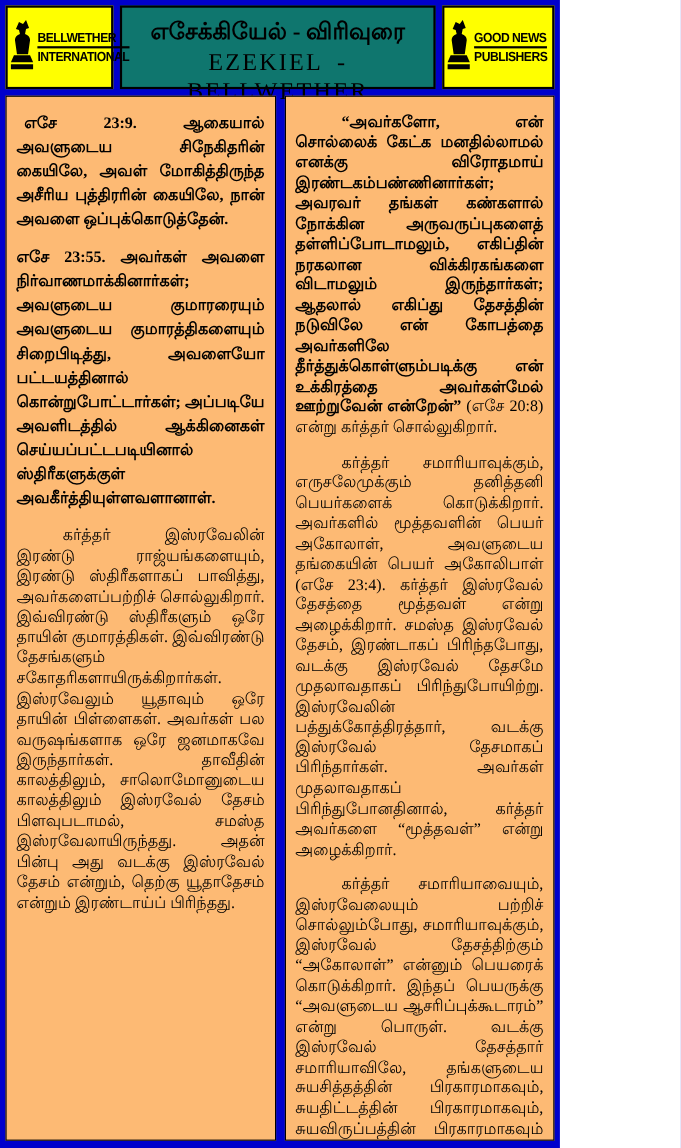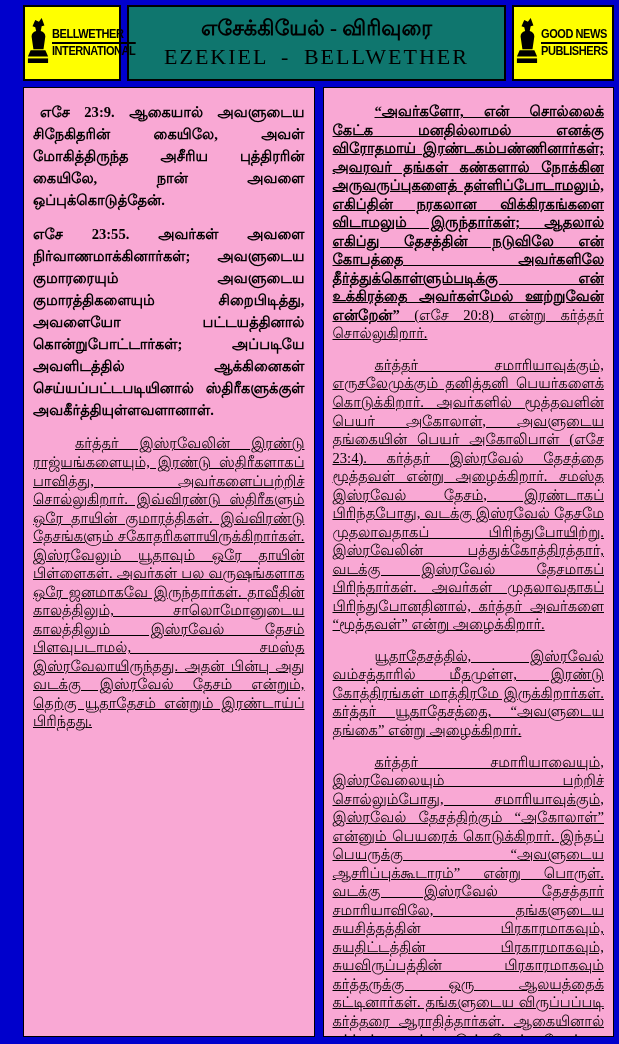--- a/index.html
+++ b/index.html
@@ -3,23 +3,23 @@
 <meta charset="utf-8">
 <style>
   html, body { margin: 0; padding: 0; }
   body {
     width: 619px; height: 1044px;
     font-family: "Liberation Serif", "DejaVu Serif", serif;
     color: #000000;
   }
   .page {
     box-sizing: border-box;
-    width: 619px; height: 1044px;
+    width: 509px; height: 1044px;
     background: #0000CC;
-    padding: 5px 5px 7px 23px;
+    padding: 5px 5px 7px 5px;
     display: flex; flex-direction: column;
   }
   
   .header { display: flex; gap: 6px; height: 76px; margin-bottom: 6px; }
   .logo-box {
     box-sizing: border-box;
     background: #FFFF00; border: 2px solid #000;
     display: flex; align-items: center; gap: 3px;
     padding: 3px 2px;
   }
@@ -41,29 +41,29 @@
   }
   .title-tamil  { font-weight: bold; font-size: 21px; line-height: 1.2; }
   .title-english{
     font-family: "Liberation Serif", serif; font-size: 22px;
     letter-spacing: 2px; word-spacing: 6px; margin-top: 3px;
   }
   
   .columns { flex: 1; display: flex; gap: 8px; min-height: 0; }
   .column {
     box-sizing: border-box;
-    flex: 1; background: #f9a8d4; border: 1px solid #000;
+    flex: 1; background: #fdba74; border: 1px solid #000;
     padding: 14px 9px 8px 9px; overflow: hidden;
   }
   .column p {
     margin: 0 0 13px 0;
     font-size: 14.6px;
     text-align: justify;
   }
-  .body-par      { line-height: 1.27; text-indent: 42px; text-decoration: underline; }
+  .body-par      { line-height: 1.27; text-indent: 42px; }
   .scripture     { font-weight: bold; line-height: 1.5; }
   .scripture.first  { text-indent: 7px; }
   .scripture.second { text-indent: 0; }
   .quote-bold { font-weight: bold; }
 </style>
 </head>
 <body>
 
 <div class="page">
 
@@ -110,19 +110,18 @@
       <p class="scripture first">எசே 23:9. ஆகையால் அவளுடைய சிநேகிதரின் கையிலே, அவள் மோகித்திருந்த அசீரிய புத்திரரின் கையிலே, நான் அவளை ஒப்புக்கொடுத்தேன்.</p>
       <p class="scripture second">எசே 23:55. அவர்கள் அவளை நிர்வாணமாக்கினார்கள்; அவளுடைய குமாரரையும் அவளுடைய குமாரத்திகளையும் சிறைபிடித்து, அவளையோ பட்டயத்தினால் கொன்றுபோட்டார்கள்; அப்படியே அவளிடத்தில் ஆக்கினைகள் செய்யப்பட்டபடியினால் ஸ்திரீகளுக்குள் அவகீர்த்தியுள்ளவளானாள்.</p>
       <p class="body-par">கர்த்தர் இஸ்ரவேலின் இரண்டு ராஜ்யங்களையும், இரண்டு ஸ்திரீகளாகப் பாவித்து, அவர்களைப்பற்றிச் சொல்லுகிறார். இவ்விரண்டு ஸ்திரீகளும் ஒரே தாயின் குமாரத்திகள். இவ்விரண்டு தேசங்களும் சகோதரிகளாயிருக்கிறார்கள். இஸ்ரவேலும் யூதாவும் ஒரே தாயின் பிள்ளைகள். அவர்கள் பல வருஷங்களாக ஒரே ஜனமாகவே இருந்தார்கள். தாவீதின் காலத்திலும், சாலொமோனுடைய காலத்திலும் இஸ்ரவேல் தேசம் பிளவுபடாமல், சமஸ்த இஸ்ரவேலாயிருந்தது. அதன் பின்பு அது வடக்கு இஸ்ரவேல் தேசம் என்றும், தெற்கு யூதாதேசம் என்றும் இரண்டாய்ப் பிரிந்தது.</p>
     </div>
 
     <div class="column">
       <p class="body-par">
         <span class="quote-bold">“அவர்களோ, என் சொல்லைக் கேட்க மனதில்லாமல் எனக்கு விரோதமாய் இரண்டகம்பண்ணினார்கள்; அவரவர் தங்கள் கண்களால் நோக்கின அருவருப்புகளைத் தள்ளிப்போடாமலும், எகிப்தின் நரகலான விக்கிரகங்களை விடாமலும் இருந்தார்கள்; ஆதலால் எகிப்து தேசத்தின் நடுவிலே என் கோபத்தை அவர்களிலே தீர்த்துக்கொள்ளும்படிக்கு என் உக்கிரத்தை அவர்கள்மேல் ஊற்றுவேன் என்றேன்”</span><span> (எசே 20:8) என்று கர்த்தர் சொல்லுகிறார்.</span>
       </p>
       <p class="body-par">கர்த்தர் சமாரியாவுக்கும், எருசலேமுக்கும் தனித்தனி பெயர்களைக் கொடுக்கிறார். அவர்களில் மூத்தவளின் பெயர் அகோலாள், அவளுடைய தங்கையின் பெயர் அகோலிபாள் (எசே 23:4). கர்த்தர் இஸ்ரவேல் தேசத்தை மூத்தவள் என்று அழைக்கிறார். சமஸ்த இஸ்ரவேல் தேசம், இரண்டாகப் பிரிந்தபோது, வடக்கு இஸ்ரவேல் தேசமே முதலாவதாகப் பிரிந்துபோயிற்று. இஸ்ரவேலின் பத்துக்கோத்திரத்தார், வடக்கு இஸ்ரவேல் தேசமாகப் பிரிந்தார்கள். அவர்கள் முதலாவதாகப் பிரிந்துபோனதினால், கர்த்தர் அவர்களை “மூத்தவள்” என்று அழைக்கிறார்.</p>
-      <p class="body-par">யூதாதேசத்தில், இஸ்ரவேல் வம்சத்தாரில் மீதமுள்ள, இரண்டு கோத்திரங்கள் மாத்திரமே இருக்கிறார்கள். கர்த்தர் யூதாதேசத்தை, “அவளுடைய தங்கை” என்று அழைக்கிறார்.</p>
       <p class="body-par">கர்த்தர் சமாரியாவையும், இஸ்ரவேலையும் பற்றிச் சொல்லும்போது, சமாரியாவுக்கும், இஸ்ரவேல் தேசத்திற்கும் “அகோலாள்” என்னும் பெயரைக் கொடுக்கிறார். இந்தப் பெயருக்கு “அவளுடைய ஆசரிப்புக்கூடாரம்” என்று பொருள். வடக்கு இஸ்ரவேல் தேசத்தார் சமாரியாவிலே, தங்களுடைய சுயசித்தத்தின் பிரகாரமாகவும், சுயதிட்டத்தின் பிரகாரமாகவும், சுயவிருப்பத்தின் பிரகாரமாகவும் கர்த்தருக்கு ஒரு ஆலயத்தைக் கட்டினார்கள். தங்களுடைய விருப்பப்படி கர்த்தரை ஆராதித்தார்கள். ஆகையினால் கர்த்தர் வடக்கு இஸ்ரவேல் தேசத்தை “அகோலாள்” என்று அழைக்கிறார்.</p>
     </div>
 
   </div>
 
 </div>
 
 </body></html>

